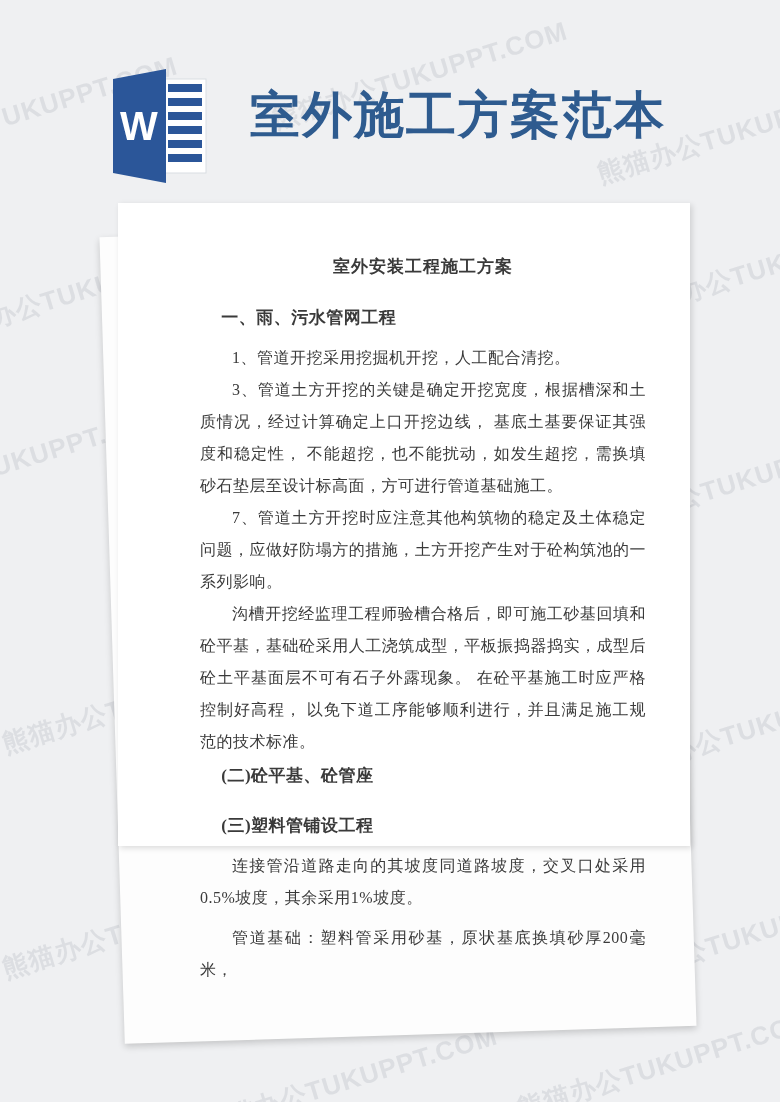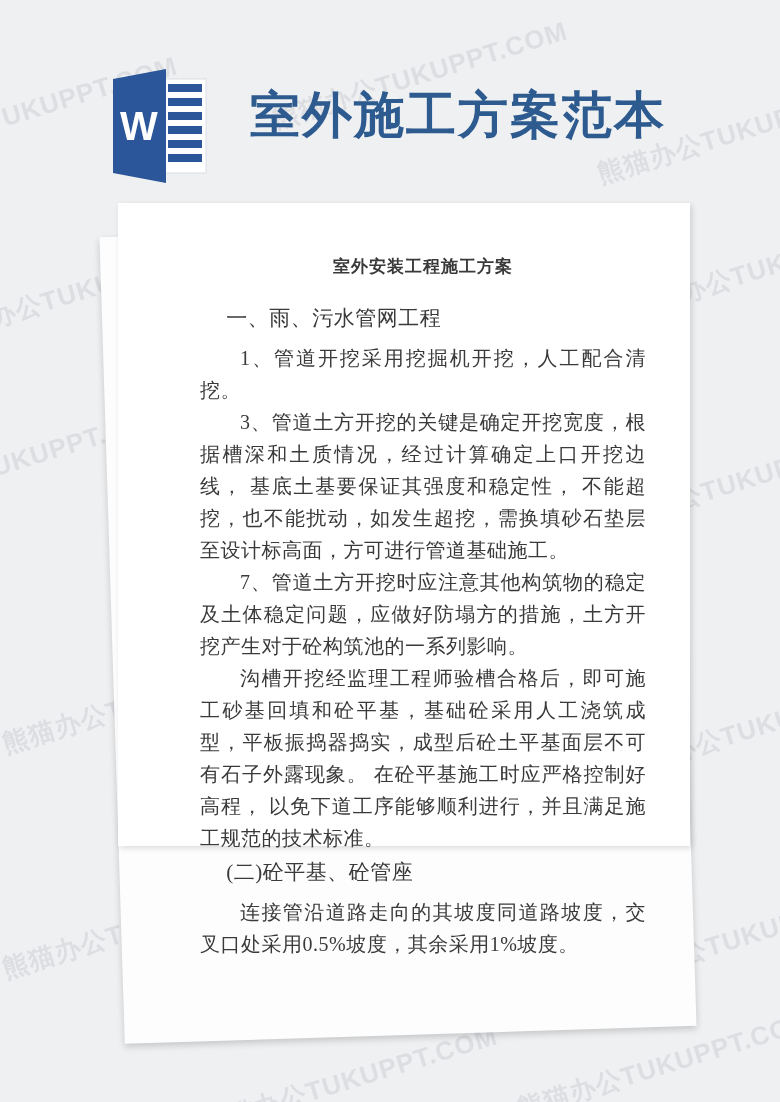--- a/index.html
+++ b/index.html
@@ -58,35 +58,35 @@
     width: 572px;
     height: 643px;
     background: #ffffff;
     box-shadow: 2px 2px 6px rgba(0,0,0,0.14);
     box-sizing: border-box;
     padding: 48px 44px 0 82px;
   }
 
   
   .blk {
-    font-size: 20px;
+    font-size: 16px;
     line-height: 32px;
     color: #3a3a3a;
     text-align: justify;
     letter-spacing: 0.5px;
     margin: 0;
   }
   .b-doc-title {
     text-align: center;
     font-weight: bold;
     font-size: 17px;
     letter-spacing: 1px;
     margin-bottom: 19px;
   }
-  .b-heading { font-weight: normal; font-size: 21px; text-indent: 1.25em; }
+  .b-heading { font-weight: bold; font-size: 17px; text-indent: 1.25em; }
   .b-body { text-indent: 2em; }
   .b-heading + .b-heading { margin-top: 18px; }
   .b-heading + .b-body { margin-top: 8px; }
   .b-body + .b-heading { margin-top: 2px; }
   .doc-body .blk:nth-child(10) { margin-top: 8px; }
 </style>
 </head>
 <body>
 
 <div class="canvas">
@@ -133,17 +133,19 @@
   <div class="back-sheet"></div>
   <div class="doc-page">
     <div class="doc-body" id="doc-body">
         <div class="blk b-doc-title">室外安装工程施工方案</div>
         <div class="blk b-heading">一、雨、污水管网工程</div>
         <div class="blk b-body">1、管道开挖采用挖掘机开挖，人工配合清挖。</div>
         <div class="blk b-body">3、管道土方开挖的关键是确定开挖宽度，根据槽深和土质情况，经过计算确定上口开挖边线， 基底土基要保证其强度和稳定性， 不能超挖，也不能扰动，如发生超挖，需换填砂石垫层至设计标高面，方可进行管道基础施工。</div>
         <div class="blk b-body">7、管道土方开挖时应注意其他构筑物的稳定及土体稳定问题，应做好防塌方的措施，土方开挖产生对于砼构筑池的一系列影响。</div>
         <div class="blk b-body">沟槽开挖经监理工程师验槽合格后，即可施工砂基回填和砼平基，基础砼采用人工浇筑成型，平板振捣器捣实，成型后砼土平基面层不可有石子外露现象。 在砼平基施工时应严格控制好高程， 以免下道工序能够顺利进行，并且满足施工规范的技术标准。</div>
         <div class="blk b-heading">(二)砼平基、砼管座</div>
+        <div class="blk b-heading">(三)塑料管铺设工程</div>
         <div class="blk b-body">连接管沿道路走向的其坡度同道路坡度，交叉口处采用0.5%坡度，其余采用1%坡度。</div>
+        <div class="blk b-body">管道基础：塑料管采用砂基，原状基底换填砂厚200毫米，</div>
       </div>
   </div>
 
 </div>
 
 </body></html>

